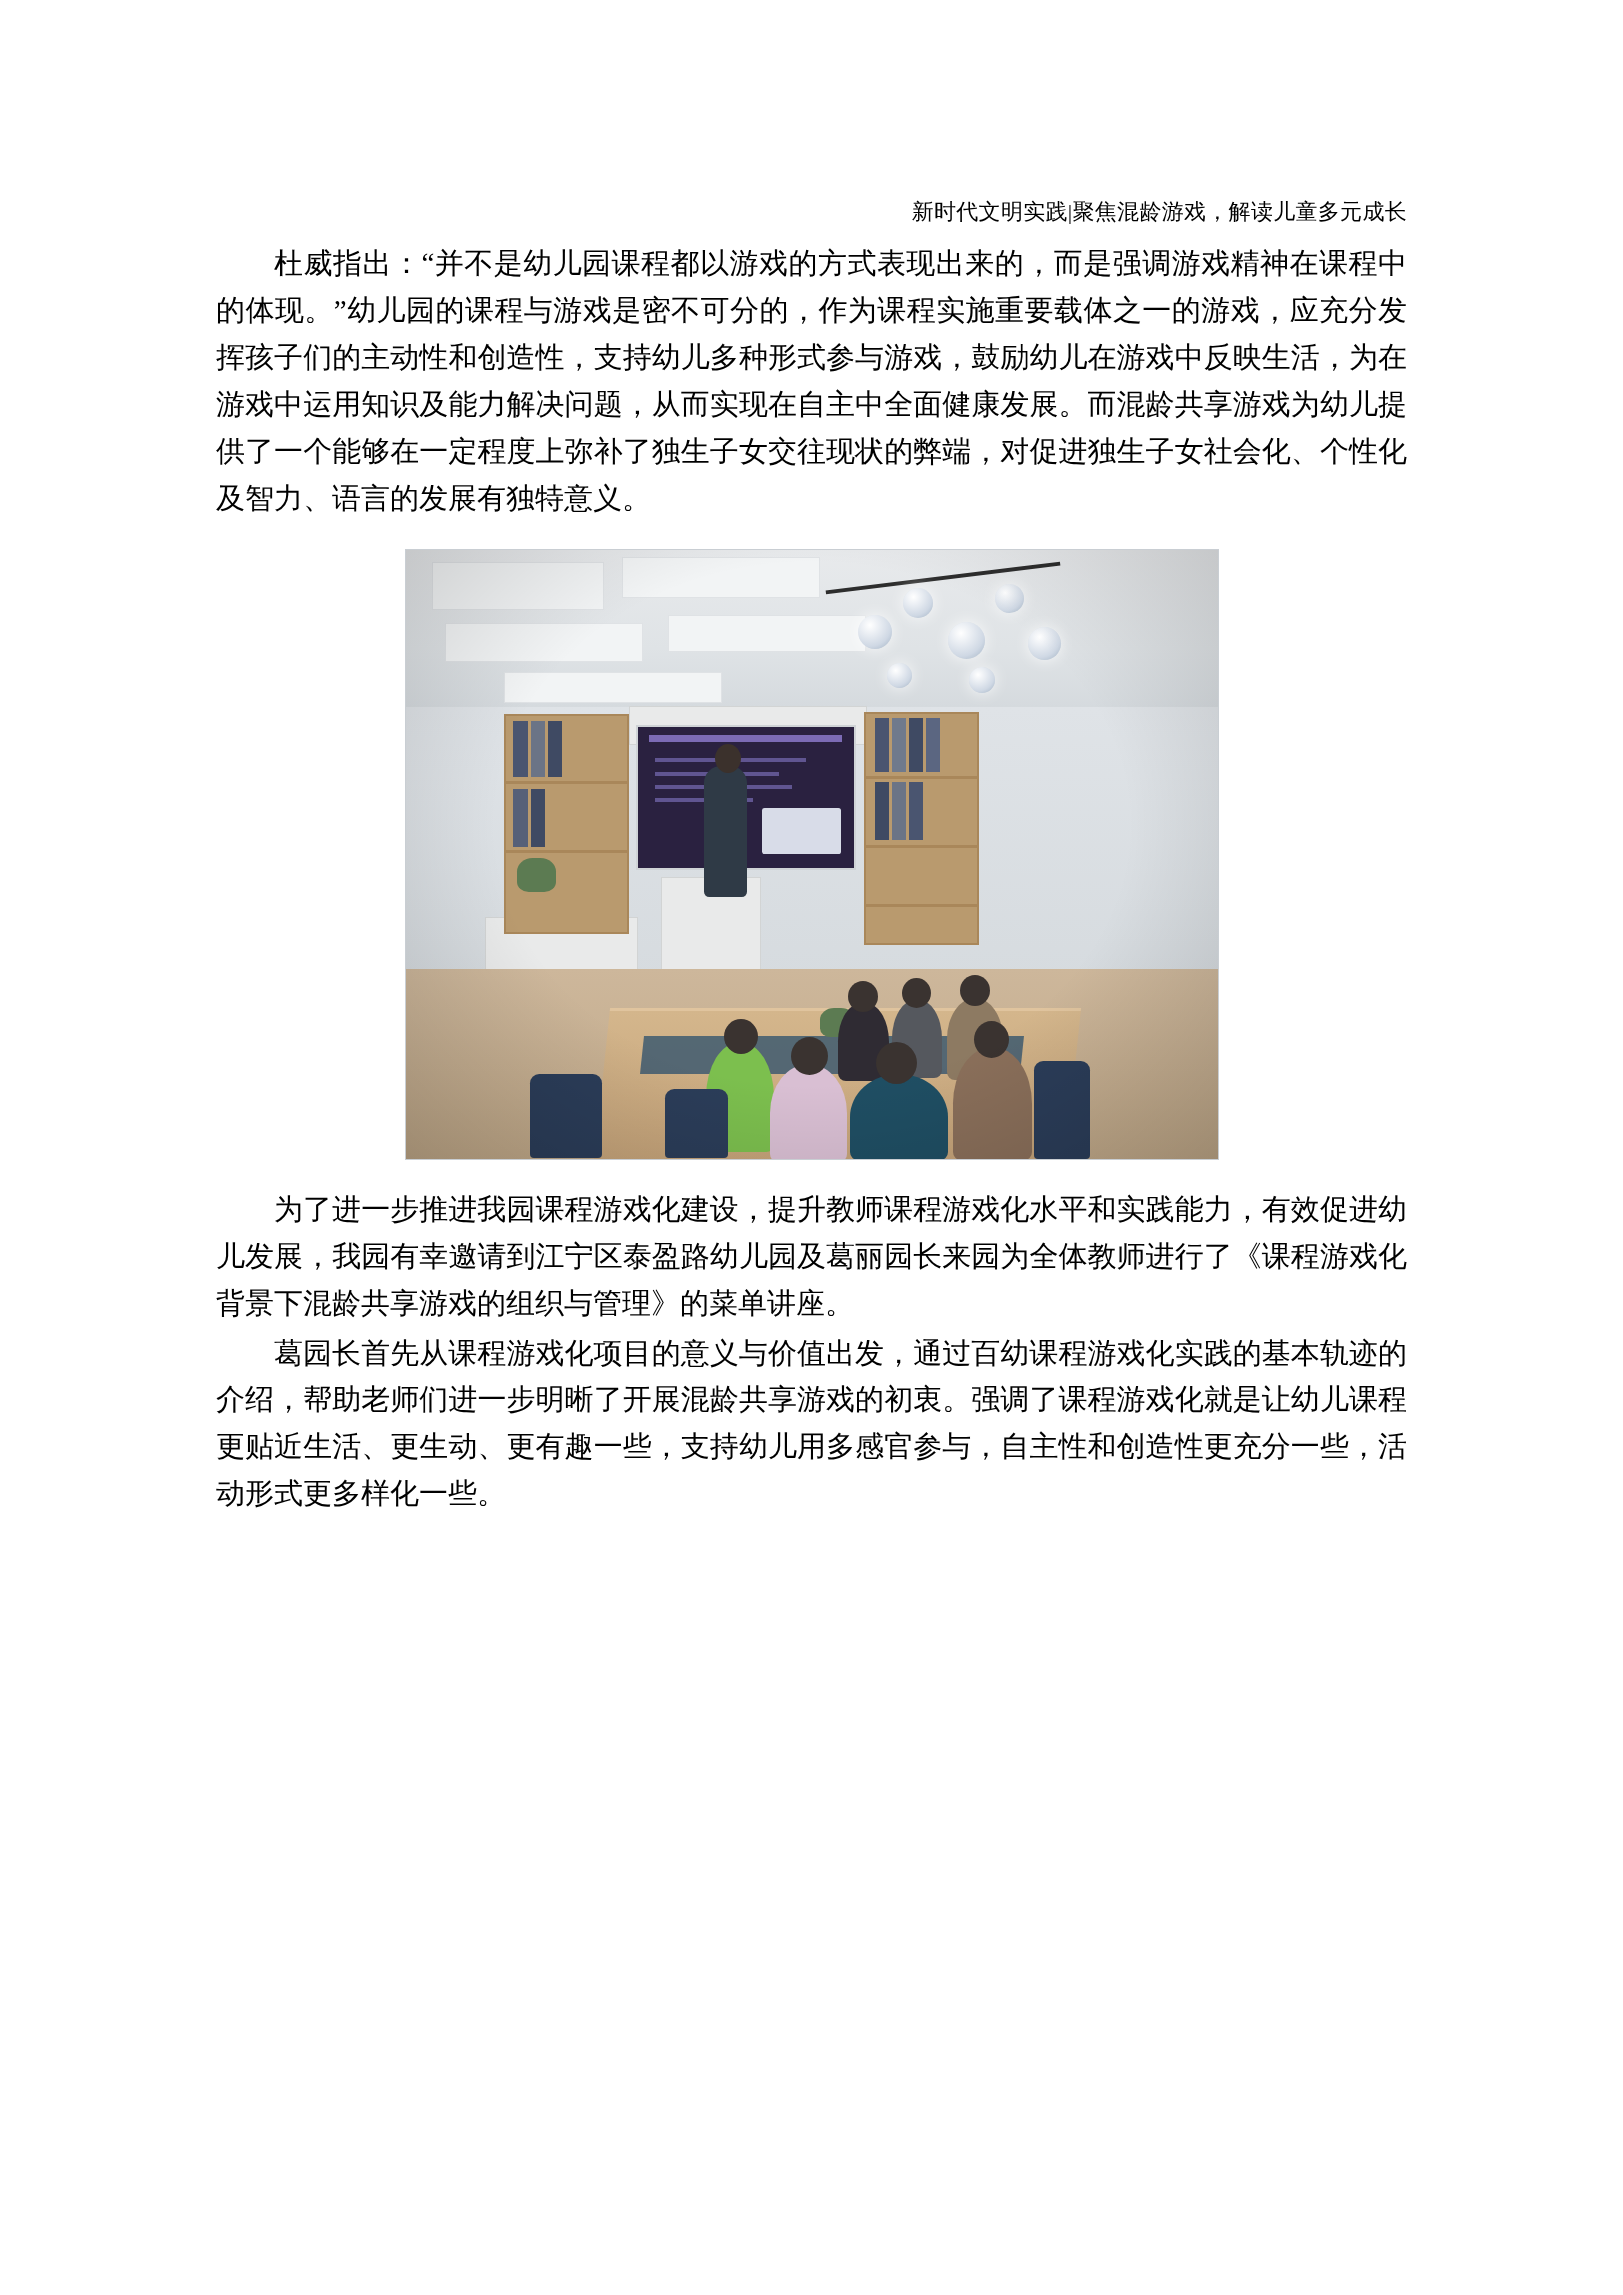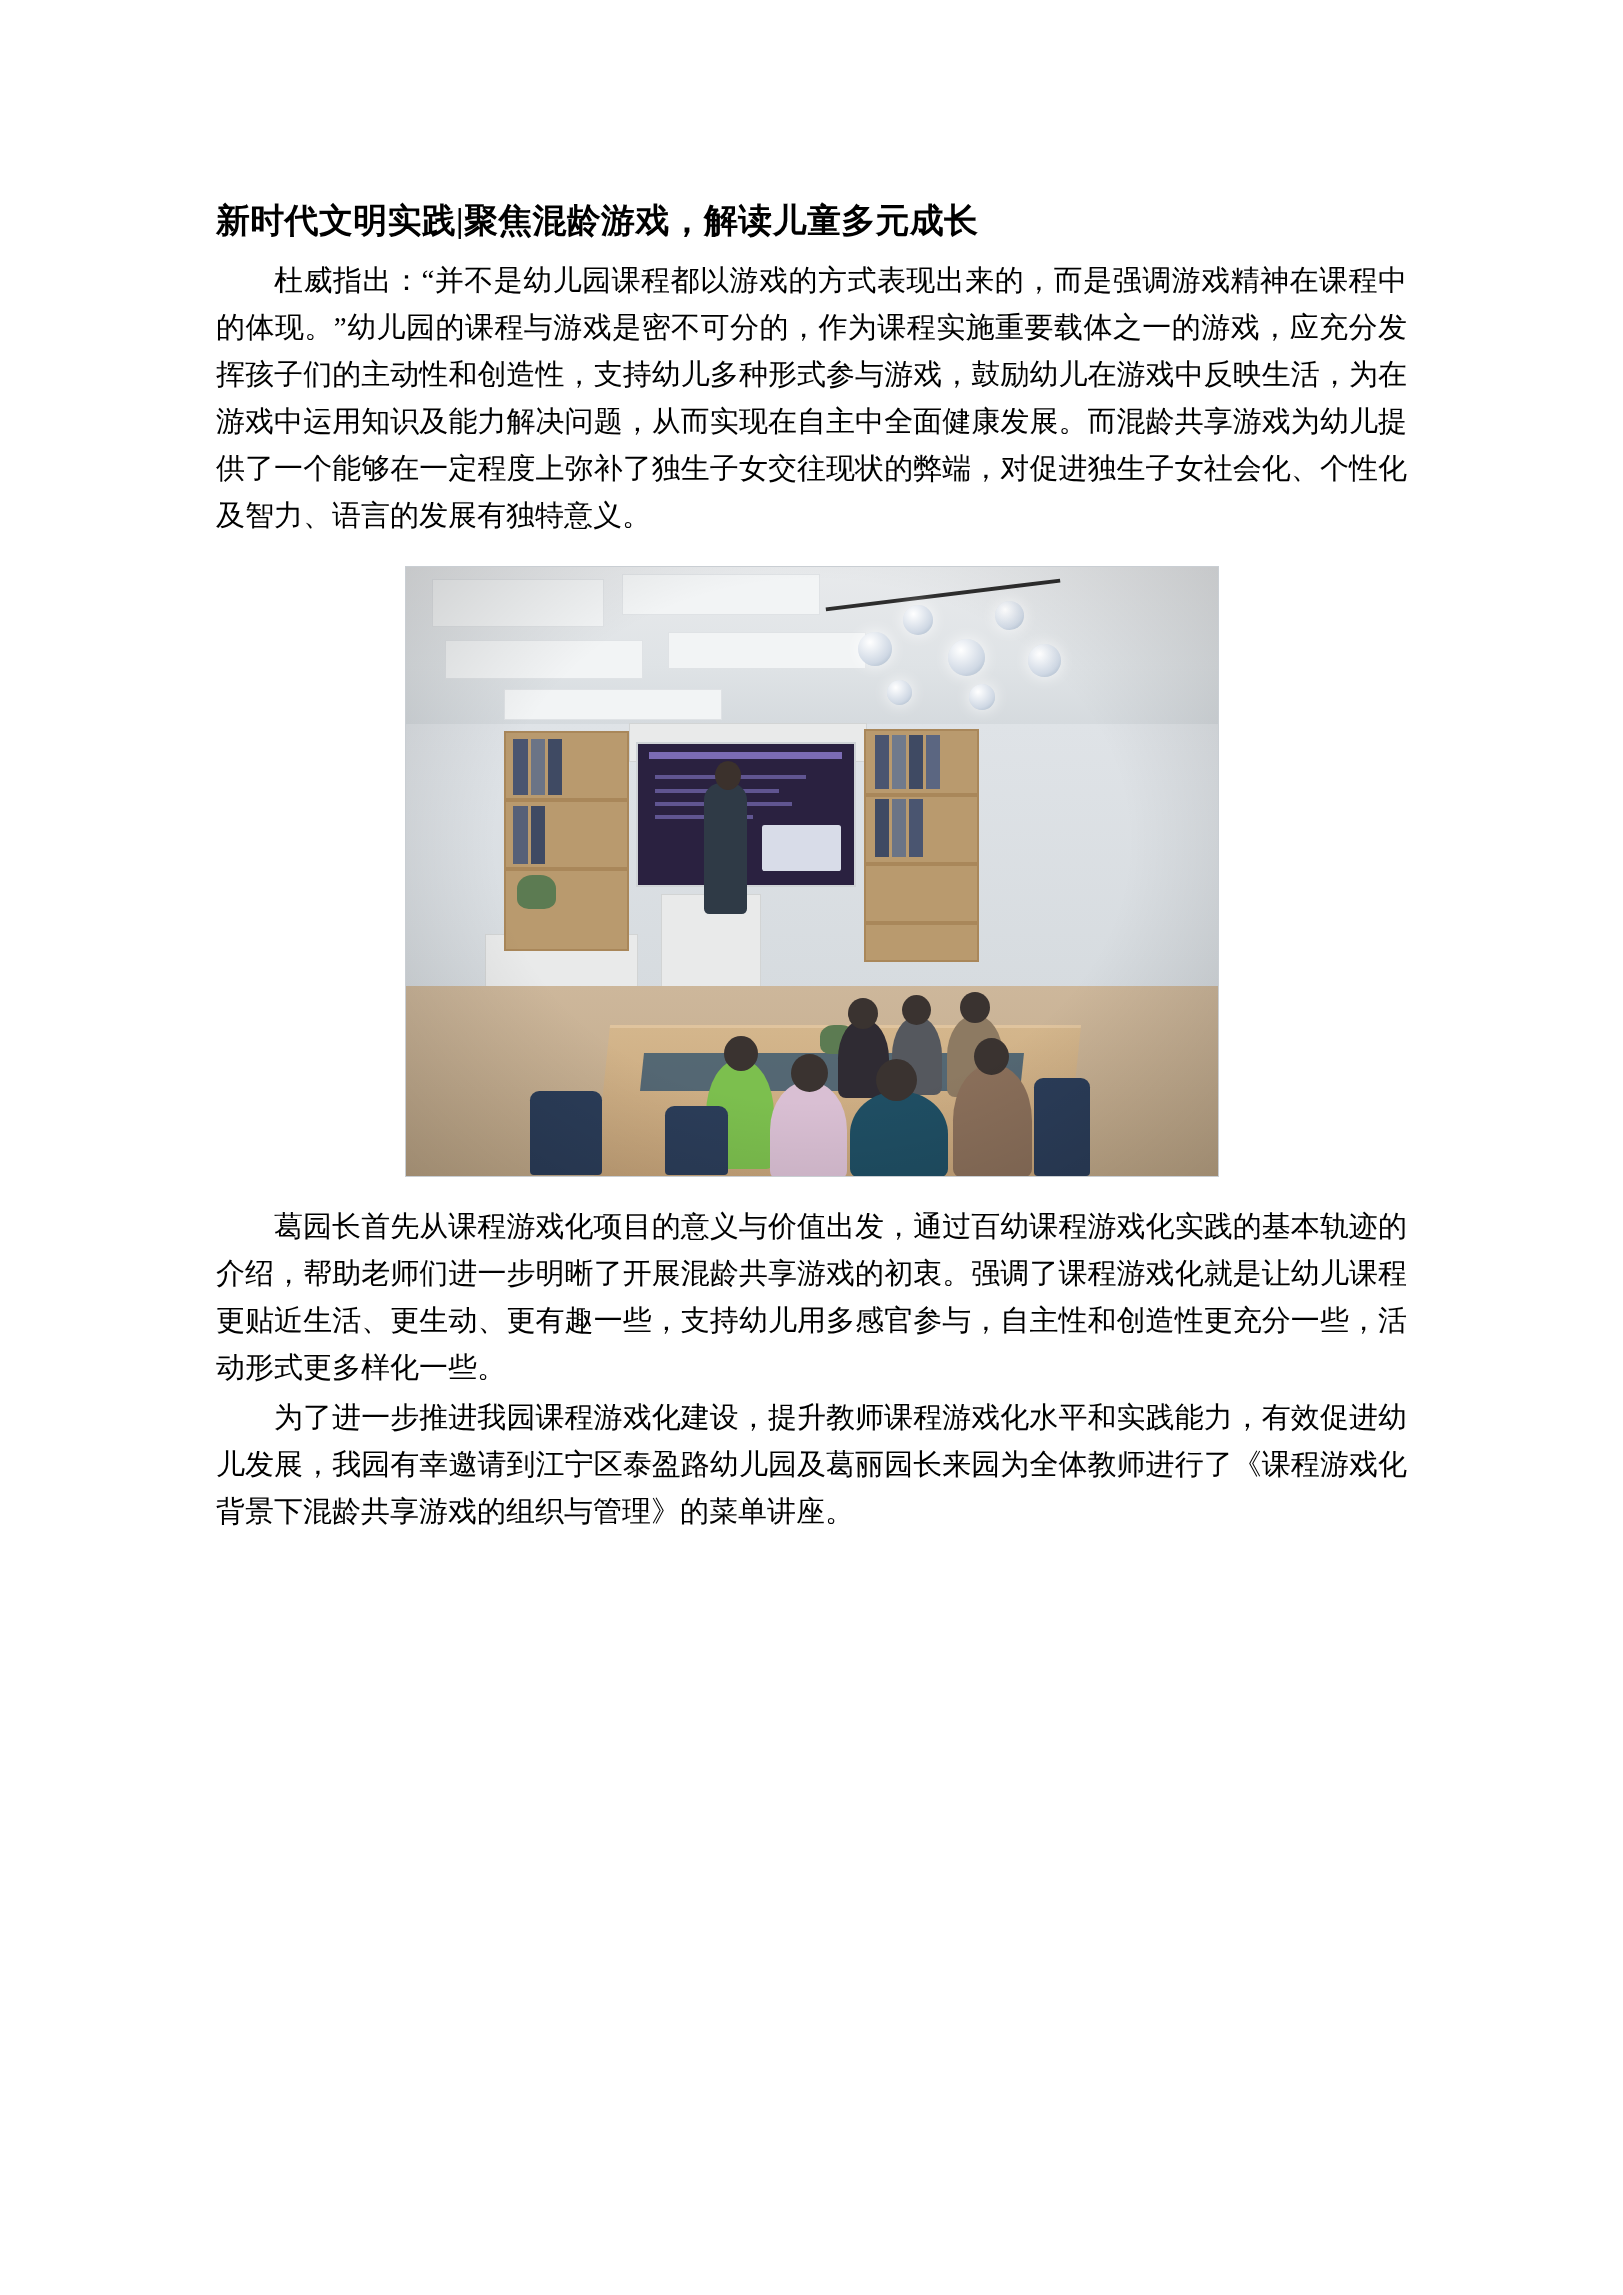--- a/index.html
+++ b/index.html
@@ -15,23 +15,23 @@
     -webkit-font-smoothing: antialiased;
   }
   .page {
     position: relative;
     width: 1623px;
     height: 2295px;
     box-sizing: border-box;
     padding: 196px 216px 0 216px;
   }
   .doc-title {
-    text-align: left;
-    font-weight: bold;
-    font-size: 34px;
+    text-align: right;
+    font-weight: normal;
+    font-size: 22px;
     line-height: 1.45;
     letter-spacing: 0.3px;
     margin: 0 0 11.8px 0;
   }
   .doc-subtitle {
     text-align: right;
     font-size: 28px;
     line-height: 1.5;
     margin: 0 6.5px 9.2px 0;
   }
@@ -247,17 +247,17 @@
       <div class="ph-head" style="left:568px; top:471px; width:35px; height:37px;"></div>
 
       <div class="ph-chair" style="left:124px; top:524px; width:72px; height:84px;"></div>
       <div class="ph-chair" style="left:259px; top:539px; width:63px;  height:69px;"></div>
       <div class="ph-chair" style="left:628px; top:511px; width:56px;  height:98px;"></div>
 
       <div class="ph-vignette"></div>
     </div>
   </div>
 
+  <p class="para">为了进一步推进我园课程游戏化建设，提升教师课程游戏化水平和实践能力，有效促进幼儿发展，我园有幸邀请到江宁区泰盈路幼儿园及葛丽园长来园为全体教师进行了《课程游戏化背景下混龄共享游戏的组织与管理》的菜单讲座。</p>
   <p class="para">葛园长首先从课程游戏化项目的意义与价值出发，通过百幼课程游戏化实践的基本轨迹的介绍，帮助老师们进一步明晰了开展混龄共享游戏的初衷。强调了课程游戏化就是让幼儿课程更贴近生活、更生动、更有趣一些，支持幼儿用多感官参与，自主性和创造性更充分一些，活动形式更多样化一些。</p>
-  <p class="para">为了进一步推进我园课程游戏化建设，提升教师课程游戏化水平和实践能力，有效促进幼儿发展，我园有幸邀请到江宁区泰盈路幼儿园及葛丽园长来园为全体教师进行了《课程游戏化背景下混龄共享游戏的组织与管理》的菜单讲座。</p>
 
 </div>
 
 
 </body></html>

